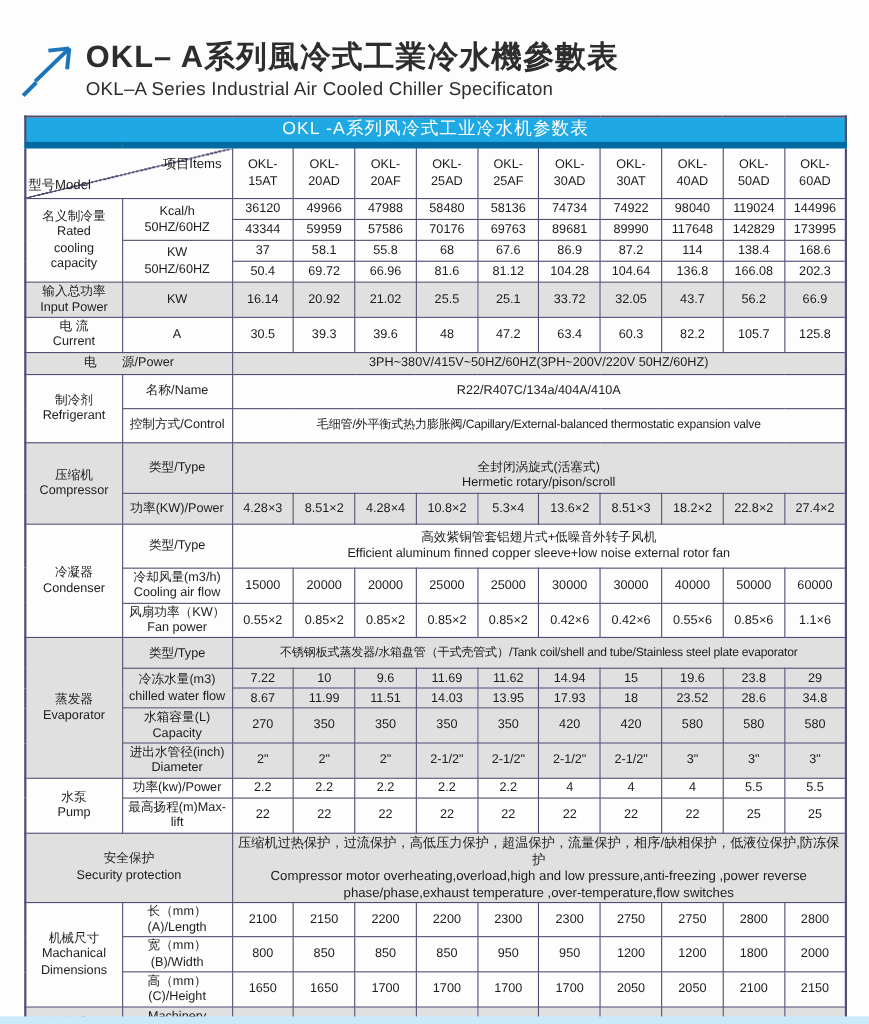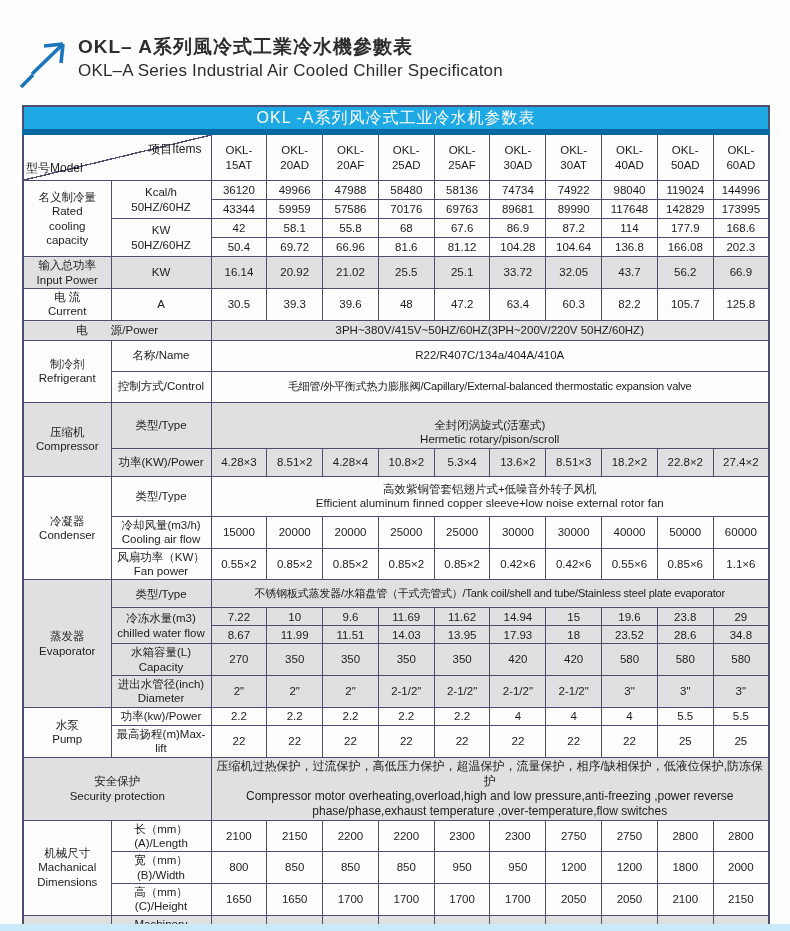--- a/index.html
+++ b/index.html
@@ -6,21 +6,21 @@
   body {
     width:790px; height:931px; position:relative;
     background:#fdfdfd; color:#1c1c1c;
     font-family:"Liberation Sans","DejaVu Sans",sans-serif;
     overflow:hidden;
   }
   
   .page-header { display:flex; align-items:flex-start; padding:36px 0 0 16px; }
   .arrow-wrap { width:58px; height:56px; flex:0 0 auto; }
   .title-block { margin-left:4px; }
-  .title-cn { font-size:19px; font-weight:bold; color:#2d2d2d; letter-spacing:1px; line-height:1.15; }
+  .title-cn { font-size:28px; font-weight:bold; color:#2d2d2d; letter-spacing:1px; line-height:1.15; }
   .title-en { font-size:17px; color:#2d2d2d; margin-top:3px; letter-spacing:0.2px; }
 
   
   table.spec { border-collapse:collapse; table-layout:fixed; width:746px; margin:13px 0 0 22px;
     font-size:11.5px; border:2px solid #4e4e72; }
   table.spec td {
     border:1px solid #4e4e72; text-align:center; vertical-align:middle;
     padding:1px 2px; white-space:pre-line; line-height:1.25; overflow:hidden;
   }
   tr.bar td { background:#1fa9e4; color:#ffffff; font-size:16px; letter-spacing:1px; height:20px; border-bottom:6px solid #0369a1; }
@@ -130,29 +130,29 @@
         <td>69763</td>
         <td>89681</td>
         <td>89990</td>
         <td>117648</td>
         <td>142829</td>
         <td>173995</td>
       </tr>
     <tr class="h19">
       <td rowspan="2">KW
 50HZ/60HZ</td>
-    <td>42</td>
+    <td>37</td>
         <td>58.1</td>
         <td>55.8</td>
         <td>68</td>
         <td>67.6</td>
         <td>86.9</td>
         <td>87.2</td>
         <td>114</td>
-        <td>177.9</td>
+        <td>138.4</td>
         <td>168.6</td>
       </tr>
     <tr class="h19">
         <td>50.4</td>
         <td>69.72</td>
         <td>66.96</td>
         <td>81.6</td>
         <td>81.12</td>
         <td>104.28</td>
         <td>104.64</td>

